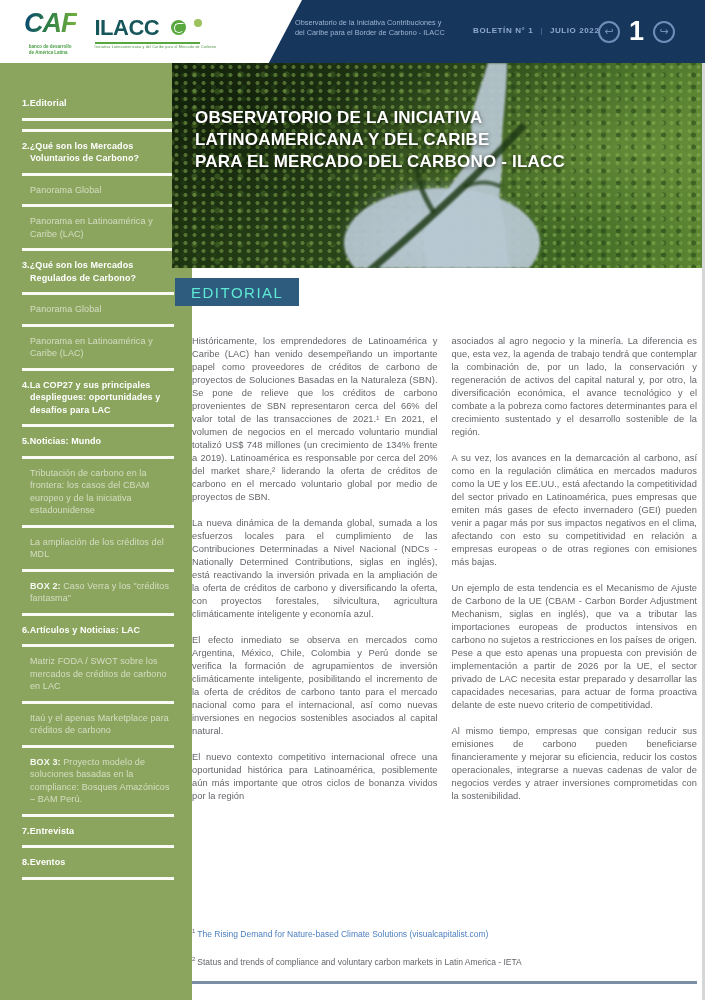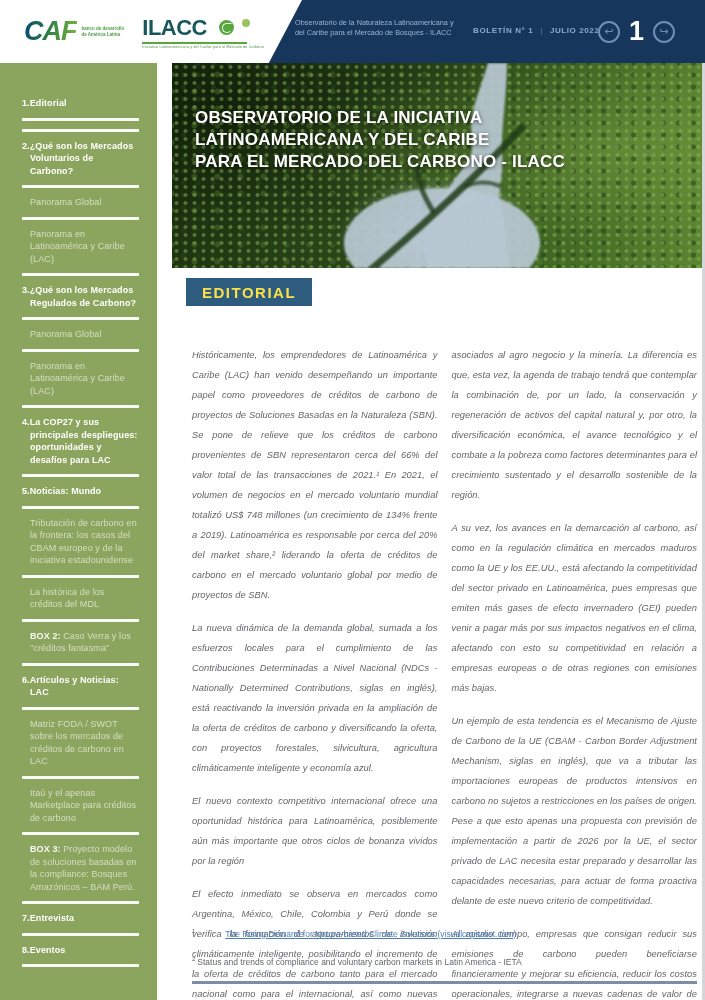--- a/index.html
+++ b/index.html
@@ -4,21 +4,21 @@
 <style>
   * { margin:0; padding:0; box-sizing:border-box; }
   html,body { background:#e8e8e8; }
   body { font-family:"Liberation Sans", sans-serif; }
   .page { position:relative; width:705px; height:1000px; background:#fff; margin:0 auto; overflow:hidden; }
 
   
   .header { position:absolute; left:0; top:0; width:705px; height:63px; background:#16365c; }
   .logo-zone { position:absolute; left:0; top:0; width:302px; height:63px; background:#fff;
                clip-path:polygon(0 0, 100% 0, 89% 100%, 0 100%); display:flex; align-items:center; padding-left:24px; gap:18px; }
-  .caf-logo { display:flex; align-items:center; gap:5px; }
+  .caf-logo { display:flex; align-items:center; gap:5px;flex-direction:column; }
   .caf-word { font-size:27px; font-weight:bold; font-style:italic; letter-spacing:-1px;
               background:linear-gradient(100deg,#0e4f6e 10%,#2e7d46 45%,#6fae3f 90%);
               -webkit-background-clip:text; background-clip:text; color:transparent; }
   .caf-tag { font-size:4.5px; color:#4a9e45; line-height:6px; font-weight:bold; }
   .ilacc-logo { display:flex; flex-direction:column; }
   .ilacc-row { display:flex; align-items:center; gap:12px; }
   .ilacc-word { font-size:22px; font-weight:800; letter-spacing:-0.5px; color:#17575c; }
   .leaf-circle { width:15px; height:15px; border-radius:50%; background:#58a83e; position:relative; }
   .leaf-circle::after { content:""; position:absolute; left:3px; top:3px; width:8px; height:8px;
                         border-radius:50% 0 50% 50%; border:1.5px solid #fff; border-right-color:transparent; }
@@ -30,21 +30,21 @@
               color:#9db4d2; }
   .bulletin { position:absolute; left:473px; top:26px; font-size:8px; font-weight:bold; letter-spacing:.6px;
               color:#8ea9cc; white-space:nowrap; }
   .bulletin .divider { display:inline-block; margin:0 7px; color:#5f7ba6; font-weight:normal; }
   .pagenav { position:absolute; left:598px; top:0; height:63px; display:flex; align-items:center; gap:9px; }
   .nav-circle { width:22px; height:22px; border:2px solid #6f8fb8; border-radius:50%; color:#6f8fb8;
                 display:flex; align-items:center; justify-content:center; font-size:11px; cursor:pointer; }
   .page-num { color:#fff; font-size:27px; font-weight:bold; }
 
   
-  .sidebar { position:absolute; left:0; top:63px; width:157px; height:937px; background:#8ca55e;
+  .sidebar { position:absolute; left:0; top:63px; width:192px; height:937px; background:#8ca55e;
              padding:34px 18px 0 22px; }
   .sb-item { font-size:9px; line-height:12.5px; letter-spacing:.1px; }
   .sb-item.main { color:#fff; font-weight:bold; padding-left:8px; text-indent:-8px; }
   .sb-item.sub { color:rgba(255,255,255,.62); padding-left:8px; }
   .box-label { font-weight:bold; color:rgba(255,255,255,.92); }
   .sb-sep { height:3px; background:rgba(255,255,255,.95); margin:8px 0; }
 
   
   .hero { position:absolute; left:172px; top:63px; width:533px; height:205px; overflow:hidden;
     background:
@@ -60,32 +60,32 @@
     background-size:9px 8px, 15px 12px, 23px 17px;
     background-position:0 0, 4px 6px, 11px 3px; }
   .hero svg.river { position:absolute; inset:0; filter:blur(1.3px); }
   .hero-title { position:absolute; left:23px; top:44px; color:#fff; font-size:17px; font-weight:bold;
                 line-height:22px; letter-spacing:.2px; text-shadow:0 1px 4px rgba(0,0,0,.65); }
   .co2 { position:absolute; left:228px; top:122px; color:#2b511f; font-weight:bold; font-size:40px;
          letter-spacing:-1px; text-shadow:0 1px 1px rgba(255,255,255,.25); }
   .co2 .sub { font-size:26px; vertical-align:-6px; }
 
   
-  .editorial-badge { position:absolute; left:186px; top:278px; background:#2d5c7f; color:#fde047;
-                     font-size:15px; font-weight:bold; letter-spacing:1.5px; padding:6px 16px 5px; }
+  .editorial-badge { position:absolute; left:175px; top:278px; background:#2d5c7f; color:#5eead4;
+                     font-size:15px; font-weight:normal; letter-spacing:1.5px; padding:6px 16px 5px; }
   .columns { position:absolute; left:192px; top:333px; width:505px; display:flex; gap:14px; }
   .col { flex:1; }
-  .col p { margin:12px 0 13px; text-align:justify; font-size:9.3px; line-height:20px; color:#636569;
-           letter-spacing:.04px;font-style:italic; }
+  .col p { margin:2px 0 13px; text-align:justify; font-size:9.3px; line-height:13px; color:#636569;
+           letter-spacing:.04px; }
 
   
   .footnotes { position:absolute; left:192px; top:926px; width:505px; }
   .fn { font-size:8.5px; line-height:11px; margin-bottom:14px; color:#636569; }
   .fn sup { font-size:6px; margin-right:2px; }
-  .fn .fn-link { color:#4d7fbe; text-decoration:underline; cursor:pointer;margin-left:28px; }
+  .fn .fn-link { color:#4d7fbe; cursor:pointer; }
   .bottom-rule { position:absolute; left:192px; top:981px; width:505px; height:3px; background:#7c8ea4; }
   .edge-strip { position:absolute; right:0; top:63px; width:3px; height:937px; background:#d4d6d8; }
 </style>
 </head>
 <body>
 
 <div class="page">
 
   <div class="header">
     <div class="logo-zone">
@@ -100,22 +100,22 @@
         <div class="ilacc-row">
           <span class="ilacc-word">ILACC</span>
           <span class="leaf-circle"></span>
           <span class="leaf-circle-sm"></span>
         </div>
         <div class="ilacc-bar"></div>
         <div class="ilacc-tag">Iniciativa Latinoamericana y del Caribe para el Mercado de Carbono</div>
       </div>
     </div>
     <div class="obs-text">
-      <span>Observatorio de la Naturaleza Latinoamericana y</span><br>
-      <span>del Caribe para el Mercado de Bosques - ILACC</span>
+      <span>Observatorio de la Iniciativa Contribuciones y</span><br>
+      <span>del Caribe para el Border de Carbono - ILACC</span>
     </div>
     <div class="bulletin">
       <span>BOLETÍN N° 1</span><span class="divider">|</span><span>JULIO 2022</span>
     </div>
     <div class="pagenav">
       <div class="nav-circle">
           <span>↩</span>
         </div>
       <div class="page-num">1</div>
       <div class="nav-circle">
@@ -139,21 +139,21 @@
     <div class="sb-item sub">Panorama Global</div>
     <div class="sb-sep"></div>
     <div class="sb-item sub">Panorama en Latinoamérica y Caribe (LAC)</div>
     <div class="sb-sep"></div>
     <div class="sb-item main">4.La COP27 y sus principales despliegues: oportunidades y desafíos para LAC</div>
     <div class="sb-sep"></div>
     <div class="sb-item main">5.Noticias: Mundo</div>
     <div class="sb-sep"></div>
     <div class="sb-item sub">Tributación de carbono en la frontera: los casos del CBAM europeo y de la iniciativa estadounidense</div>
     <div class="sb-sep"></div>
-    <div class="sb-item sub">La histórica de los créditos del MDL</div>
+    <div class="sb-item sub">La ampliación de los créditos del MDL</div>
     <div class="sb-sep"></div>
     <div class="sb-item sub"><span class="box-label">BOX 2:</span><span> Caso Verra y los "créditos fantasma"</span></div>
     <div class="sb-sep"></div>
     <div class="sb-item main">6.Artículos y Noticias: LAC</div>
     <div class="sb-sep"></div>
     <div class="sb-item sub">Matriz FODA / SWOT sobre los mercados de créditos de carbono en LAC</div>
     <div class="sb-sep"></div>
     <div class="sb-item sub">Itaú y el apenas Marketplace para créditos de carbono</div>
     <div class="sb-sep"></div>
     <div class="sb-item sub"><span class="box-label">BOX 3:</span><span> Proyecto modelo de soluciones basadas en la compliance: Bosques Amazónicos – BAM Perú.</span></div>
@@ -179,22 +179,22 @@
       <span>PARA EL MERCADO DEL CARBONO - ILACC</span>
     </div>
   </div>
 
   <div class="editorial-badge">EDITORIAL</div>
 
   <div class="columns">
     <div class="col">
       <p>Históricamente, los emprendedores de Latinoamérica y Caribe (LAC) han venido desempeñando un importante papel como proveedores de créditos de carbono de proyectos de Soluciones Basadas en la Naturaleza (SBN). Se pone de relieve que los créditos de carbono provenientes de SBN representaron cerca del 66% del valor total de las transacciones de 2021.¹ En 2021, el volumen de negocios en el mercado voluntario mundial totalizó US$ 748 millones (un crecimiento de 134% frente a 2019). Latinoamérica es responsable por cerca del 20% del market share,² liderando la oferta de créditos de carbono en el mercado voluntario global por medio de proyectos de SBN.</p>
       <p>La nueva dinámica de la demanda global, sumada a los esfuerzos locales para el cumplimiento de las Contribuciones Determinadas a Nivel Nacional (NDCs - Nationally Determined Contributions, siglas en inglés), está reactivando la inversión privada en la ampliación de la oferta de créditos de carbono y diversificando la oferta, con proyectos forestales, silvicultura, agricultura climáticamente inteligente y economía azul.</p>
+      <p>El efecto inmediato se observa en mercados como Argentina, México, Chile, Colombia y Perú donde se verifica la formación de agrupamientos de inversión climáticamente inteligente, posibilitando el incremento de la oferta de créditos de carbono tanto para el mercado nacional como para el internacional, así como nuevas inversiones en negocios sostenibles asociados al capital natural.</p>
       <p>El nuevo contexto competitivo internacional ofrece una oportunidad histórica para Latinoamérica, posiblemente aún más importante que otros ciclos de bonanza vividos por la región</p>
-      <p>El efecto inmediato se observa en mercados como Argentina, México, Chile, Colombia y Perú donde se verifica la formación de agrupamientos de inversión climáticamente inteligente, posibilitando el incremento de la oferta de créditos de carbono tanto para el mercado nacional como para el internacional, así como nuevas inversiones en negocios sostenibles asociados al capital natural.</p>
     </div>
     <div class="col">
       <p>asociados al agro negocio y la minería. La diferencia es que, esta vez, la agenda de trabajo tendrá que contemplar la combinación de, por un lado, la conservación y regeneración de activos del capital natural y, por otro, la diversificación económica, el avance tecnológico y el combate a la pobreza como factores determinantes para el crecimiento sustentado y el desarrollo sostenible de la región.</p>
       <p>A su vez, los avances en la demarcación al carbono, así como en la regulación climática en mercados maduros como la UE y los EE.UU., está afectando la competitividad del sector privado en Latinoamérica, pues empresas que emiten más gases de efecto invernadero (GEI) pueden venir a pagar más por sus impactos negativos en el clima, afectando con esto su competitividad en relación a empresas europeas o de otras regiones con emisiones más bajas.</p>
       <p>Un ejemplo de esta tendencia es el Mecanismo de Ajuste de Carbono de la UE (CBAM - Carbon Border Adjustment Mechanism, siglas en inglés), que va a tributar las importaciones europeas de productos intensivos en carbono no sujetos a restricciones en los países de origen. Pese a que esto apenas una propuesta con previsión de implementación a partir de 2026 por la UE, el sector privado de LAC necesita estar preparado y desarrollar las capacidades necesarias, para actuar de forma proactiva delante de este nuevo criterio de competitividad.</p>
       <p>Al mismo tiempo, empresas que consigan reducir sus emisiones de carbono pueden beneficiarse financieramente y mejorar su eficiencia, reducir los costos operacionales, integrarse a nuevas cadenas de valor de negocios verdes y atraer inversiones comprometidas con la sostenibilidad.</p>
     </div>
   </div>
 
   <div class="footnotes">

